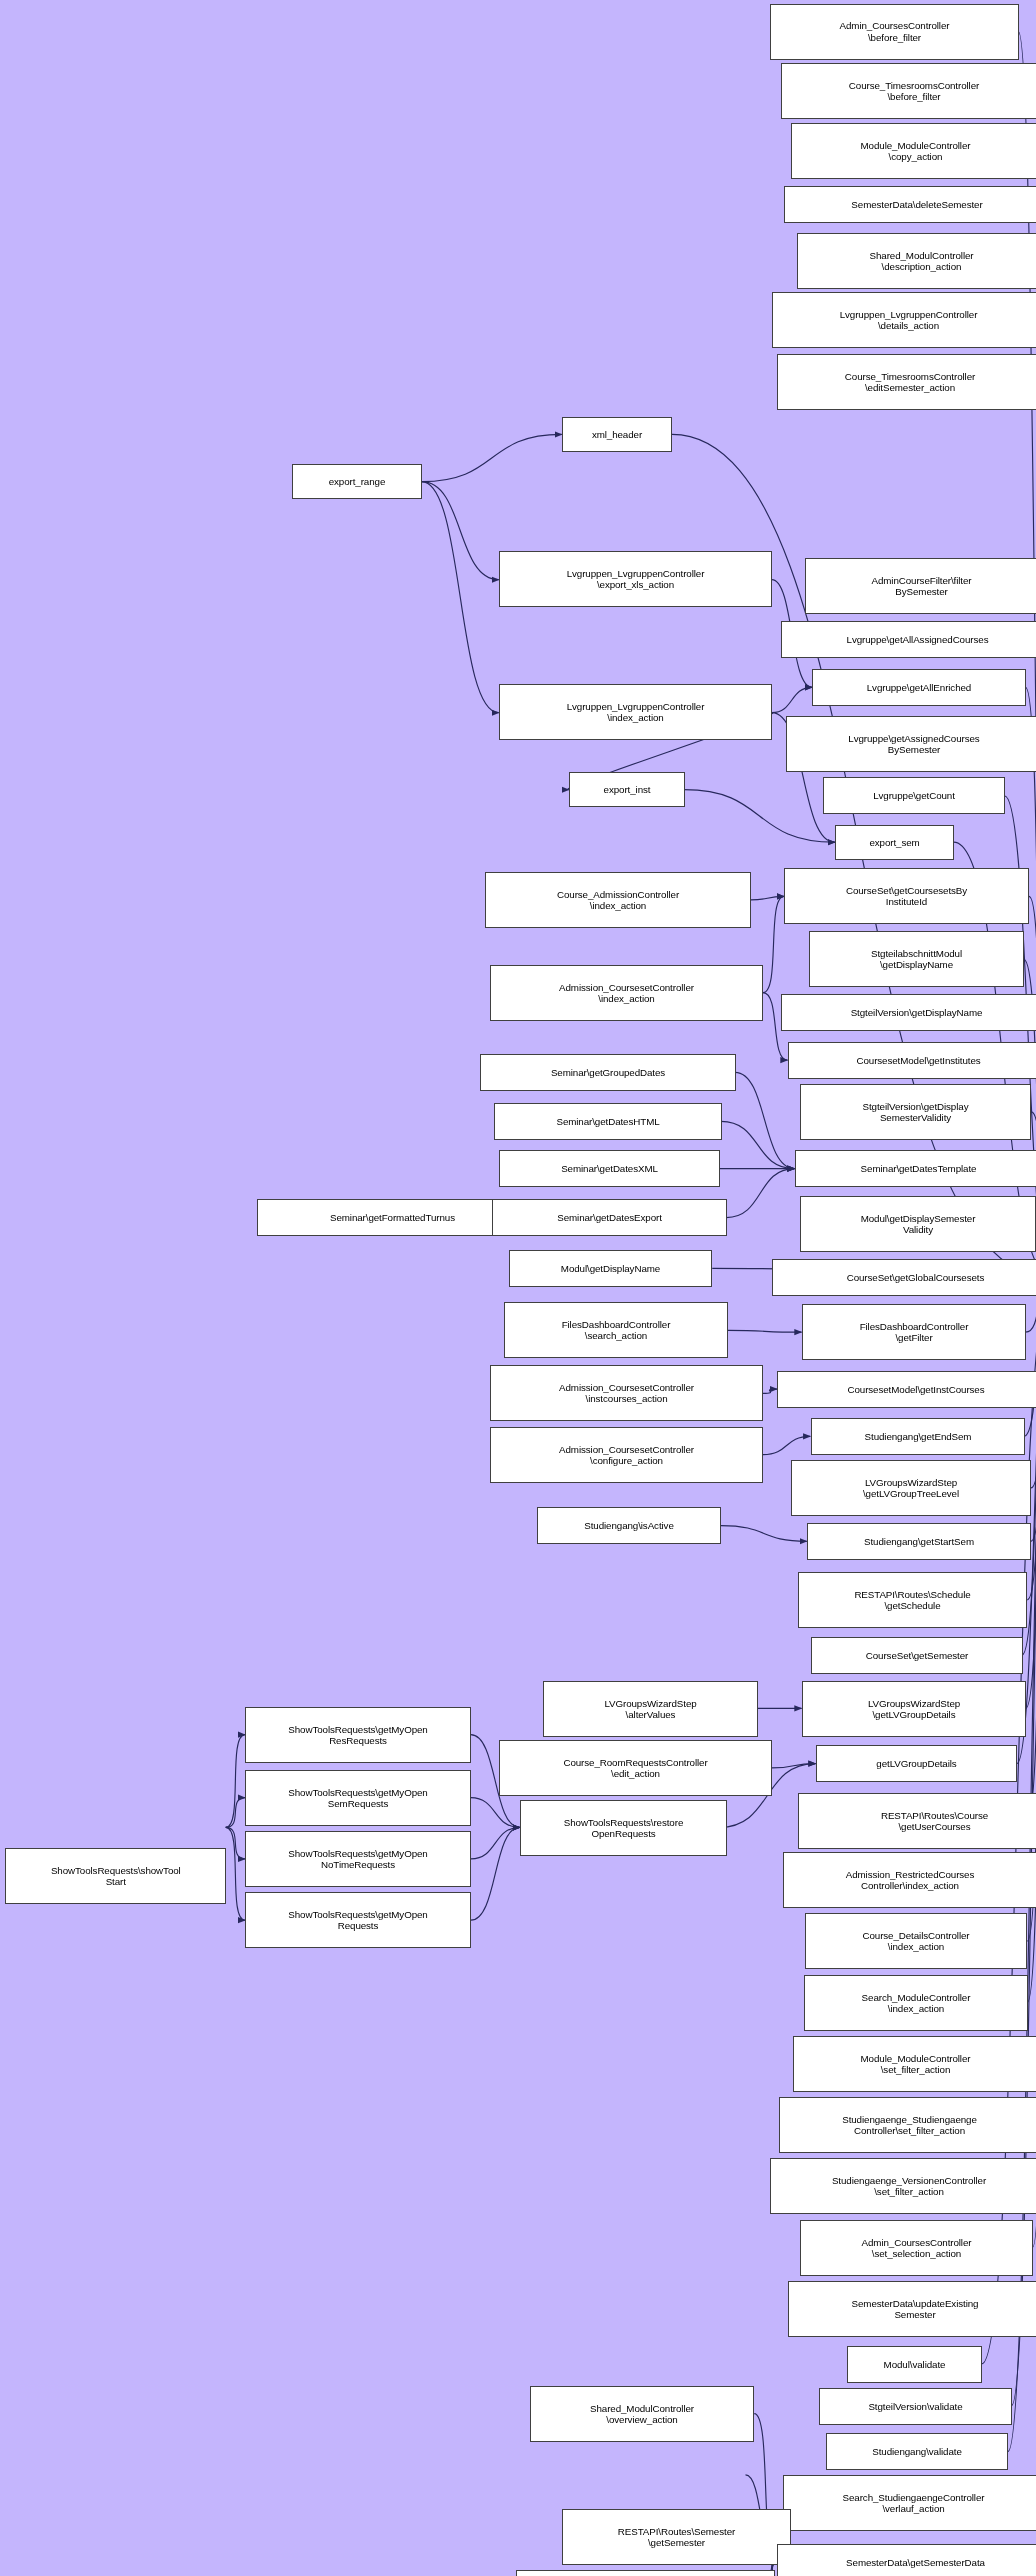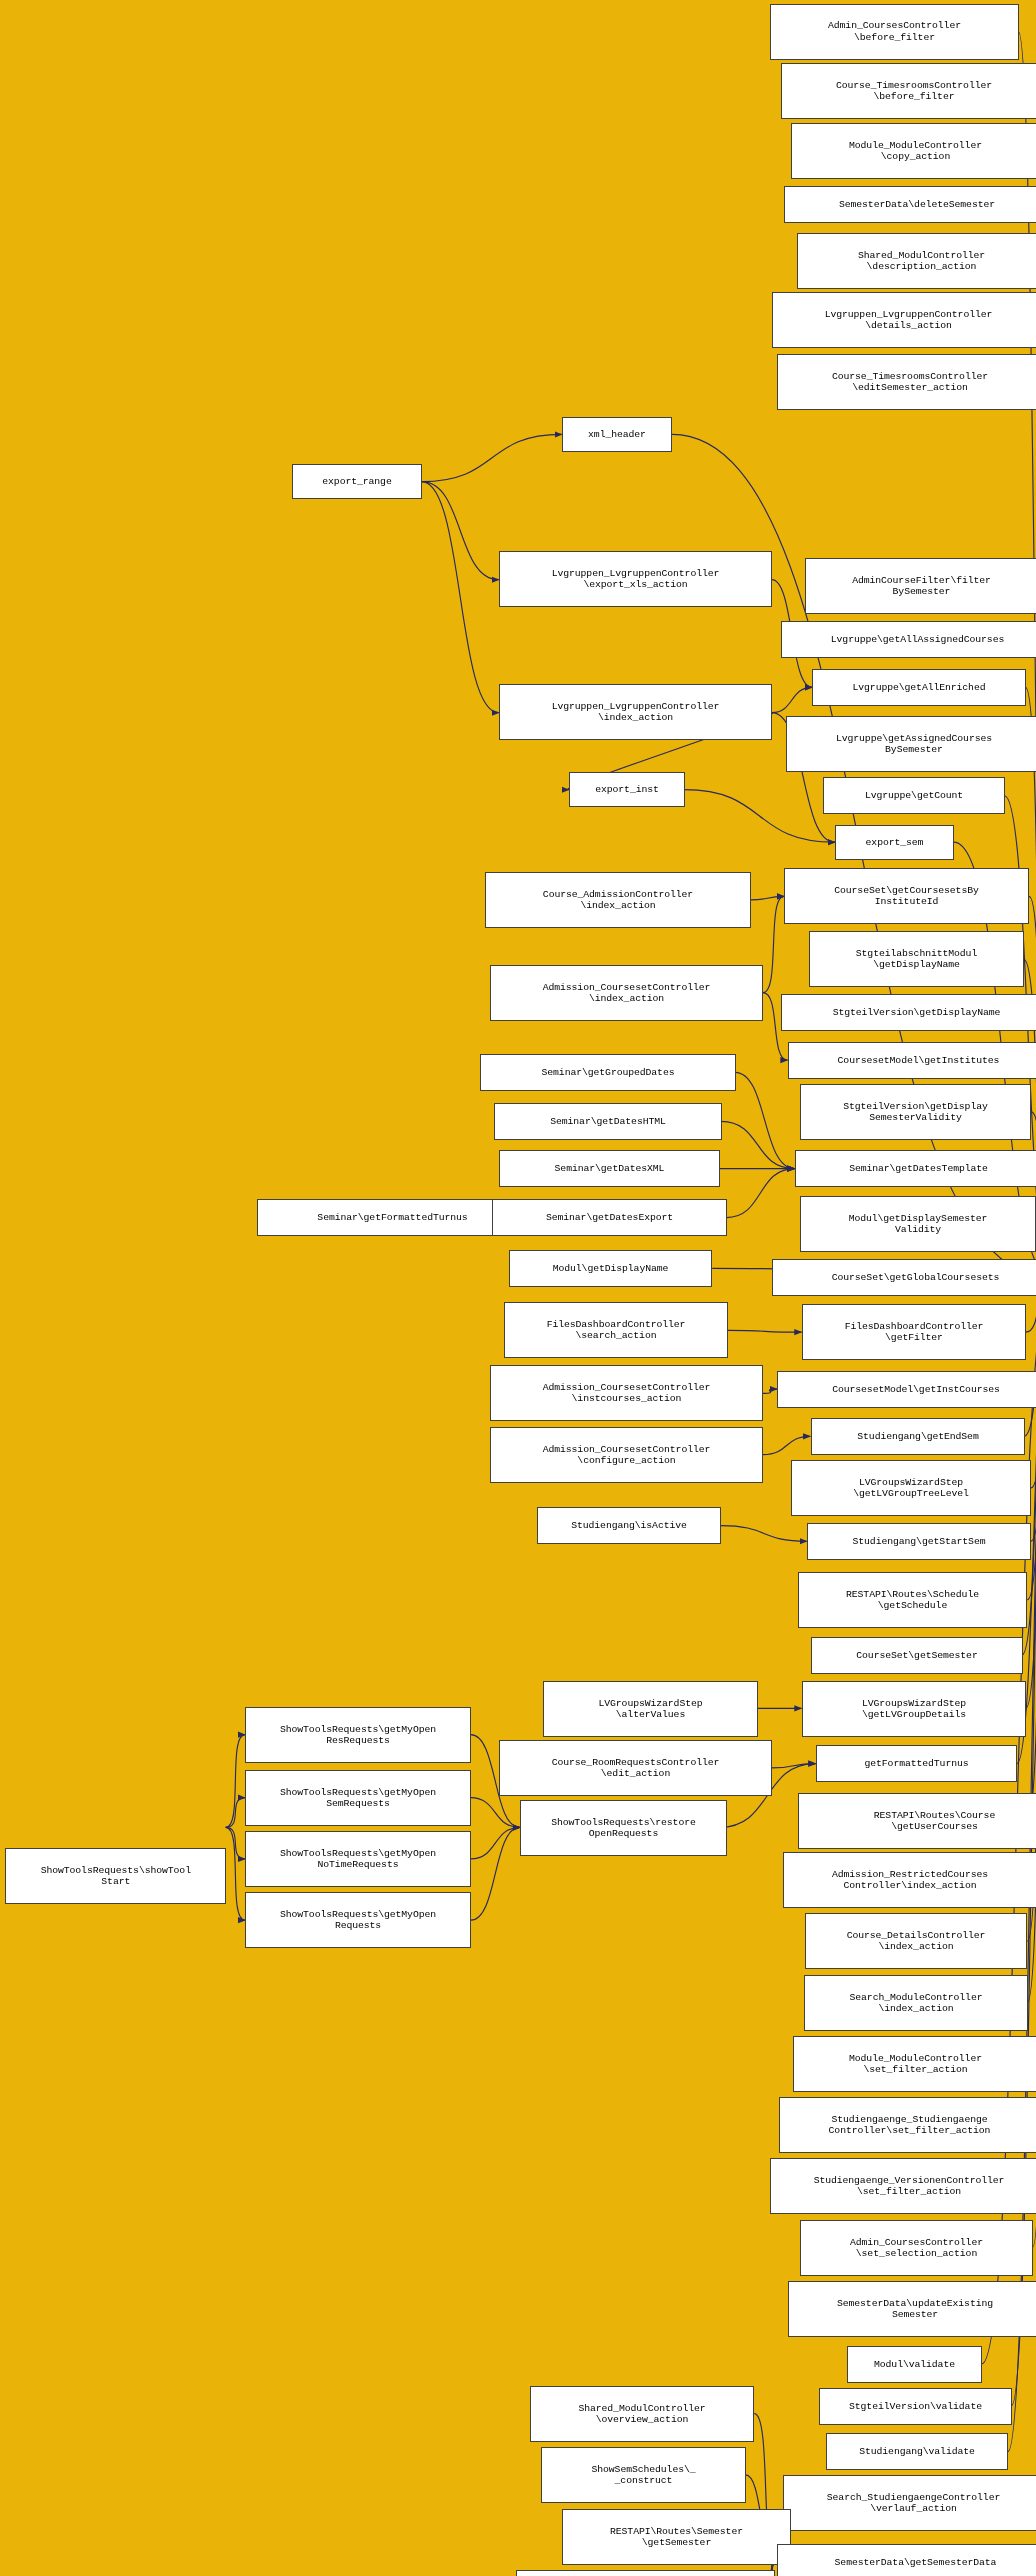--- a/index.html
+++ b/index.html
@@ -4,22 +4,22 @@
 <style>
   html, body {
     margin: 0;
     padding: 0;
     background: #ffffff;
   }
   #graph {
     position: relative;
     width: 1036px;
     height: 2576px;
-    background: #eab308;
-    font-family: Liberation Mono, monospace;
+    background: #c4b5fd;
+    font-family: Liberation Sans, sans-serif;
     overflow: hidden;
   }
   #edges {
     position: absolute;
     left: 0; top: 0;
     width: 1036px;
     height: 2576px;
     pointer-events: none;
   }
   .node {
@@ -203,21 +203,21 @@
 \getSchedule</div>
     <div class="node" style="left: 811px; top: 1637px; width: 212px; height: 37px;">CourseSet\getSemester</div>
     <div class="node" style="left: 543px; top: 1681px; width: 215px; height: 56px;">LVGroupsWizardStep
 \alterValues</div>
     <div class="node" style="left: 802px; top: 1681px; width: 224px; height: 56px;">LVGroupsWizardStep
 \getLVGroupDetails</div>
     <div class="node" style="left: 245px; top: 1707px; width: 226px; height: 56px;">ShowToolsRequests\getMyOpen
 ResRequests</div>
     <div class="node" style="left: 499px; top: 1740px; width: 273px; height: 56px;">Course_RoomRequestsController
 \edit_action</div>
-    <div class="node" style="left: 816px; top: 1745px; width: 201px; height: 37px;">getFormattedTurnus</div>
+    <div class="node" style="left: 816px; top: 1745px; width: 201px; height: 37px;">getLVGroupDetails</div>
     <div class="node" style="left: 245px; top: 1770px; width: 226px; height: 56px;">ShowToolsRequests\getMyOpen
 SemRequests</div>
     <div class="node" style="left: 520px; top: 1800px; width: 207px; height: 56px;">ShowToolsRequests\restore
 OpenRequests</div>
     <div class="node" style="left: 5.3px; top: 1800px; width: 221px; height: 56px; margin-top: 48px;">ShowToolsRequests\showTool
 Start</div>
     <div class="node" style="left: 798px; top: 1793px; width: 273px; height: 56px;">RESTAPI\Routes\Course
 \getUserCourses</div>
     <div class="node" style="left: 245px; top: 1831px; width: 226px; height: 56px;">ShowToolsRequests\getMyOpen
 NoTimeRequests</div>
@@ -239,21 +239,19 @@
 \set_selection_action</div>
     <div class="node" style="left: 788px; top: 2281px; width: 254px; height: 56px;">SemesterData\updateExisting
 Semester</div>
     <div class="node" style="left: 847px; top: 2346px; width: 135px; height: 37px;">Modul\validate</div>
     <div class="node" style="left: 819px; top: 2388px; width: 193px; height: 37px;">StgteilVersion\validate</div>
     <div class="node" style="left: 826px; top: 2433px; width: 182px; height: 37px;">Studiengang\validate</div>
     <div class="node" style="left: 783px; top: 2475px; width: 261px; height: 56px;">Search_StudiengaengeController
 \verlauf_action</div>
     <div class="node" style="left: 530px; top: 2386px; width: 224px; height: 56px;">Shared_ModulController
 \overview_action</div>
-    <div class="node" style="left: 541px; top: 2447px; width: 205px; height: 56px;">ShowSemSchedules\_
-_construct</div>
     <div class="node" style="left: 530px; top: 2509px; width: 229px; height: 56px; margin-left: 32px;">RESTAPI\Routes\Semester
 \getSemester</div>
     <div class="node" style="left: 777px; top: 2544px; width: 277px; height: 37px;">SemesterData\getSemesterData</div>
     <div class="node" style="left: 516px; top: 2570px; width: 259px; height: 56px;">Calendar_InstscheduleController
 \index_action</div>
   </div>
 
 
 </body></html>

